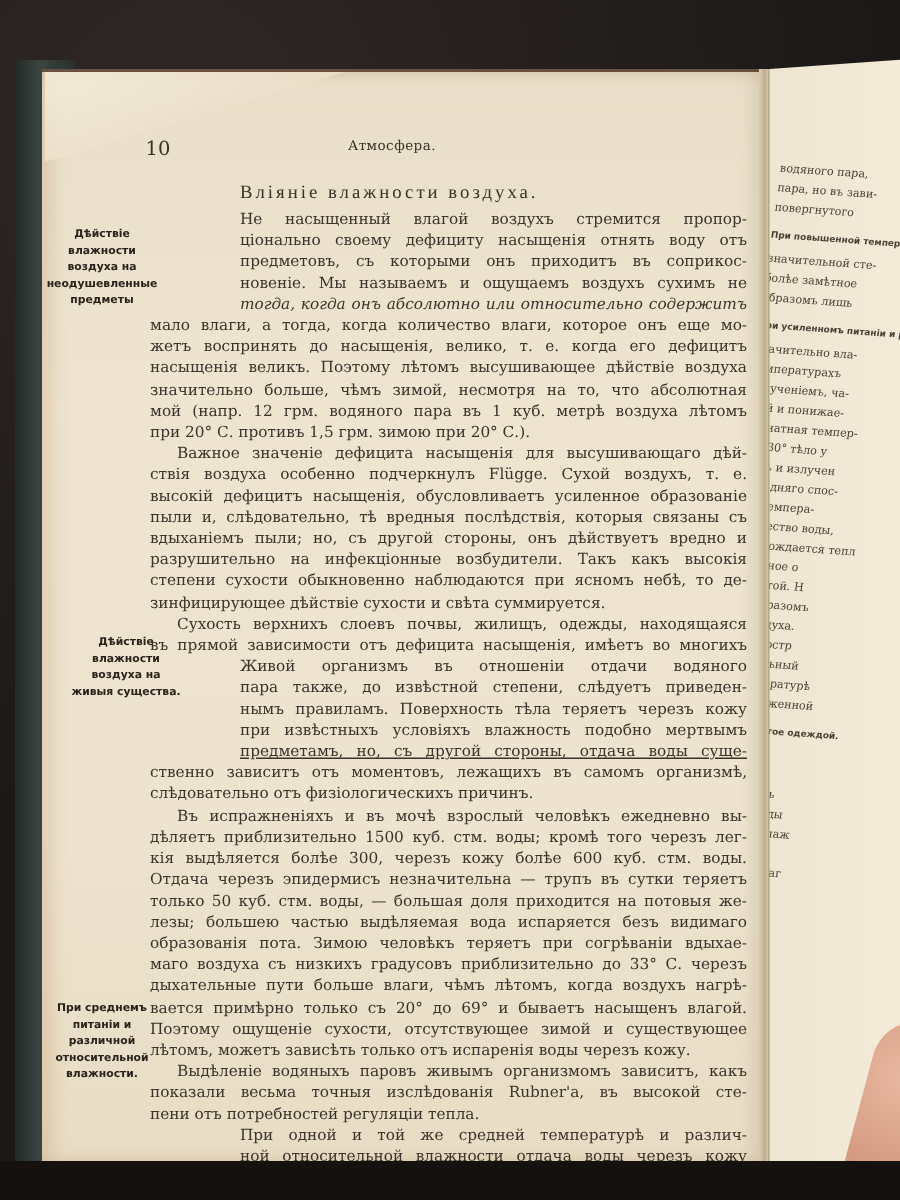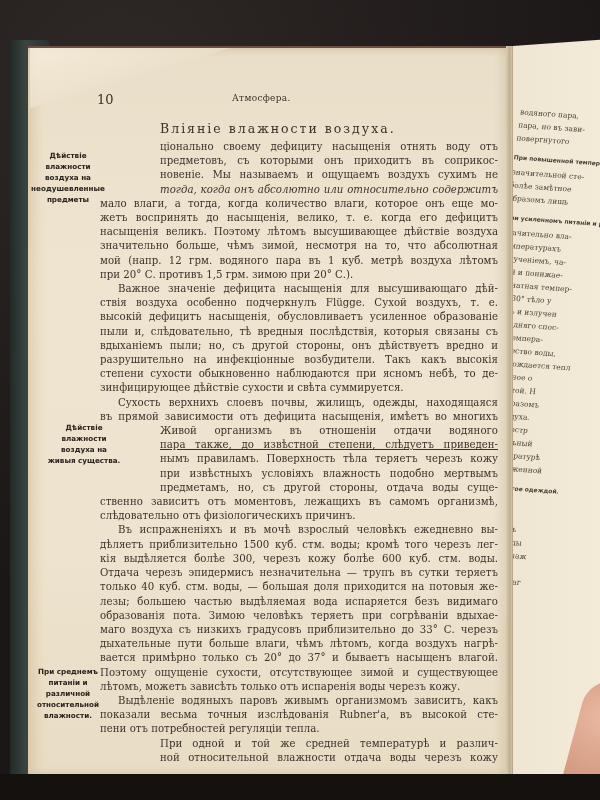--- a/index.html
+++ b/index.html
@@ -50,21 +50,21 @@
   .page-number {
     position: absolute; left: 97px; top: 92px;
     font-size: 13px; color: #3a3128;
   }
   .running-head {
     position: absolute; left: 232px; top: 93px;
     font-size: 9px; color: #3a3128; letter-spacing: 0.3px;
   }
   .section-title {
     position: absolute; left: 160px; top: 121px;
-    font-size: 12.5px; color: #3a3128; letter-spacing: 2px;
+    font-size: 12.5px; color: #3a3128; letter-spacing: 2px; font-family: Liberation Serif, serif;
   }
   .body-text {
     position: absolute; left: 100px; width: 398px;
     font-size: 10.2px; line-height: 14.2px; color: #3b332b;
     text-align: justify;
   }
   .body-text .line { display: block; white-space: nowrap; overflow: hidden; text-align: justify; text-align-last: justify; }
   .body-text .line.last { text-align-last: left; }
   .body-text .line.ind { padding-left: 60px; }
   .body-text .line.ind2 { padding-left: 18px; }
@@ -150,20 +150,21 @@
 
 <div class="page-number">10</div>
 <div class="running-head">Атмосфера.</div>
 <div class="section-title">Вліяніе влажности воздуха.</div>
 
 <div class="margin-note" style="left:30px; top:150px;">Дѣйствіе влажности воздуха на неодушевленные предметы</div>
 <div class="margin-note" style="left:46px; top:422px;">Дѣйствіе влажности воздуха на живыя существа.</div>
 <div class="margin-note" style="left:30px; top:666px;text-align:center;">При среднемъ питаніи и различной относительной влажности.</div>
 
 <div class="body-text" style="top:140px;">
+  <span class="line ind" style="padding-left:60px;">Не насыщенный влагой воздухъ стремится пропор-</span>
   <span class="line" style="padding-left:60px;">ціонально своему дефициту насыщенія отнять воду отъ</span>
   <span class="line" style="padding-left:60px;">предметовъ, съ которыми онъ приходитъ въ соприкос-</span>
   <span class="line" style="padding-left:60px;">новеніе. Мы называемъ и ощущаемъ воздухъ сухимъ не</span>
   <span class="line" style="padding-left:60px;font-style:italic;">тогда, когда онъ абсолютно или относительно содержитъ</span>
   <span class="line">мало влаги, а тогда, когда количество влаги, которое онъ еще мо-</span>
   <span class="line">жетъ воспринять до насыщенія, велико, т. е. когда его дефицитъ</span>
   <span class="line">насыщенія великъ. Поэтому лѣтомъ высушивающее дѣйствіе воздуха</span>
   <span class="line">значительно больше, чѣмъ зимой, несмотря на то, что абсолютная</span>
   <span class="line">мой (напр. 12 грм. водяного пара въ 1 куб. метрѣ воздуха лѣтомъ</span>
   <span class="line last">при 20° С. противъ 1,5 грм. зимою при 20° С.).</span>
@@ -174,37 +175,37 @@
   <span class="line">пыли и, слѣдовательно, тѣ вредныя послѣдствія, которыя связаны съ</span>
   <span class="line">вдыханіемъ пыли; но, съ другой стороны, онъ дѣйствуетъ вредно и</span>
   <span class="line">разрушительно на инфекціонные возбудители. Такъ какъ высокія</span>
   <span class="line">степени сухости обыкновенно наблюдаются при ясномъ небѣ, то де-</span>
   <span class="line last">зинфицирующее дѣйствіе сухости и свѣта суммируется.</span>
 
   <span class="line ind2">Сухость верхнихъ слоевъ почвы, жилищъ, одежды, находящаяся</span>
   <span class="line">въ прямой зависимости отъ дефицита насыщенія, имѣетъ во многихъ</span>
 
   <span class="line" style="padding-left:60px;">Живой организмъ въ отношеніи отдачи водяного</span>
-  <span class="line" style="padding-left:60px;text-decoration:underline;">пара также, до извѣстной степени, слѣдуетъ приведен-</span>
+  <span class="line" style="padding-left:60px;">пара также, до извѣстной степени, слѣдуетъ приведен-</span>
   <span class="line" style="padding-left:60px;">нымъ правиламъ. Поверхность тѣла теряетъ черезъ кожу</span>
   <span class="line" style="padding-left:60px;">при извѣстныхъ условіяхъ влажность подобно мертвымъ</span>
-  <span class="line" style="padding-left:60px;">предметамъ, но, съ другой стороны, отдача воды суще-</span>
+  <span class="line" style="padding-left:60px;text-decoration:underline;">предметамъ, но, съ другой стороны, отдача воды суще-</span>
   <span class="line">ственно зависитъ отъ моментовъ, лежащихъ въ самомъ организмѣ,</span>
   <span class="line last">слѣдовательно отъ физіологическихъ причинъ.</span>
 
   <span class="line ind2">Въ испражненіяхъ и въ мочѣ взрослый человѣкъ ежедневно вы-</span>
   <span class="line">дѣляетъ приблизительно 1500 куб. стм. воды; кромѣ того черезъ лег-</span>
   <span class="line">кія выдѣляется болѣе 300, черезъ кожу болѣе 600 куб. стм. воды.</span>
   <span class="line">Отдача черезъ эпидермисъ незначительна — трупъ въ сутки теряетъ</span>
-  <span class="line">только 40 куб. стм. воды, — большая доля приходится на потовыя же-</span>
+  <span class="line">только 50 куб. стм. воды, — большая доля приходится на потовыя же-</span>
   <span class="line">лезы; большею частью выдѣляемая вода испаряется безъ видимаго</span>
   <span class="line">образованія пота. Зимою человѣкъ теряетъ при согрѣваніи вдыхае-</span>
   <span class="line">маго воздуха съ низкихъ градусовъ приблизительно до 33° С. черезъ</span>
   <span class="line">дыхательные пути больше влаги, чѣмъ лѣтомъ, когда воздухъ нагрѣ-</span>
-  <span class="line">вается примѣрно только съ 20° до 37° и бываетъ насыщенъ влагой.</span>
+  <span class="line">вается примѣрно только съ 20° до 69° и бываетъ насыщенъ влагой.</span>
   <span class="line">Поэтому ощущеніе сухости, отсутствующее зимой и существующее</span>
   <span class="line last">лѣтомъ, можетъ зависѣть только отъ испаренія воды черезъ кожу.</span>
 
   <span class="line ind2">Выдѣленіе водяныхъ паровъ живымъ организмомъ зависитъ, какъ</span>
   <span class="line">показали весьма точныя изслѣдованія Rubner'a, въ высокой сте-</span>
   <span class="line last">пени отъ потребностей регуляціи тепла.</span>
 
   <span class="line" style="padding-left:60px;">При одной и той же средней температурѣ и различ-</span>
   <span class="line" style="padding-left:60px;">ной относительной влажности отдача воды черезъ кожу</span>
 

